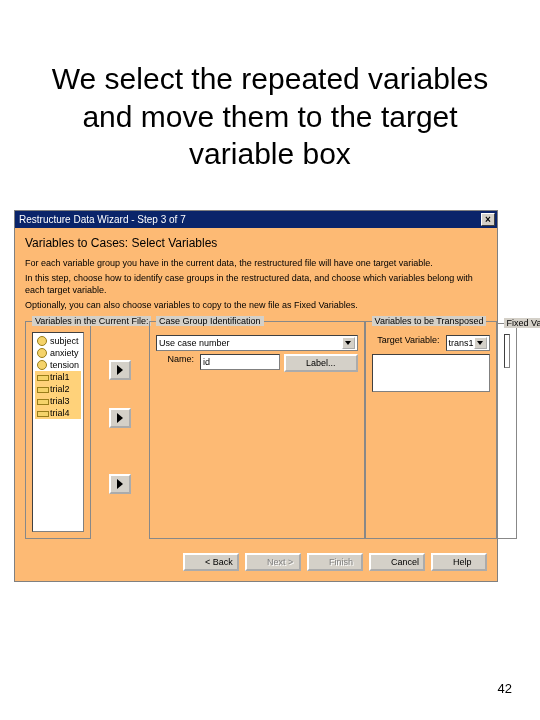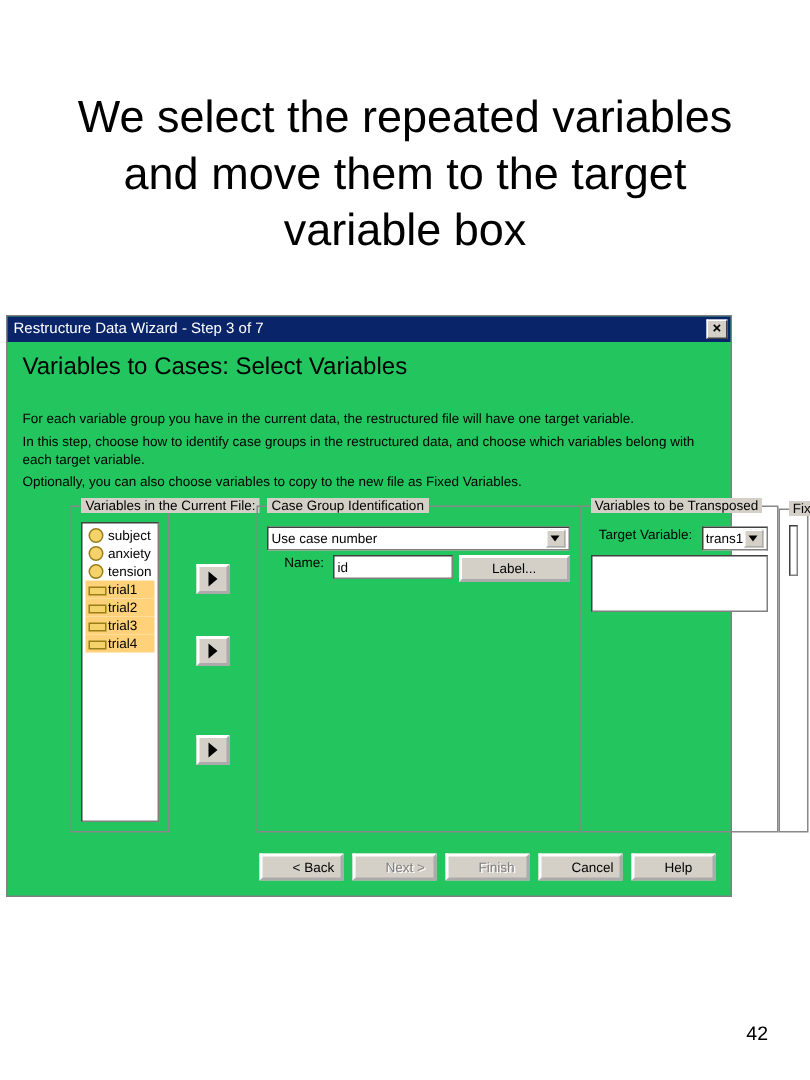--- a/index.html
+++ b/index.html
@@ -21,24 +21,24 @@
   }
   .page-num {
     position: absolute;
     bottom: 24px;
     right: 28px;
     font-size: 13px;
     font-family: Arial, sans-serif;
   }
   .dialog {
     position: absolute;
-    left: 4px;
+    left: 14px;
     top: 210px;
     width: 484px;
-    background: #22c55e;
+    background: #fdba74;
     border: 1px solid #808080;
     font-size: 9px;
   }
   .titlebar {
     background: #0a246a;
     color: #fff;
     height: 17px;
     display: flex;
     align-items: center;
     padding: 0 2px 0 4px;
@@ -55,33 +55,32 @@
     font-size: 10px;
     line-height: 11px;
     text-align: center;
     font-weight: bold;
     cursor: pointer;
   }
   .content {
     padding: 6px 10px 8px 10px;
   }
   .heading {
-    font-size: 16px;
-    margin: 2px 0 20px 0;
+    font-size: 12px;
+    margin: 2px 0 8px 0;
   }
   .intro {
     font-size: 9px;
     line-height: 1.25;
     color: #000;
     margin-bottom: 4px;
   }
   .panels {
     display: flex;
     gap: 18px;
-    margin-left: 32px;
   }
   .groupbox {
     border: 1px solid #888;
     position: relative;
     padding: 10px 6px 6px 6px;
     margin-top: 6px;
   }
   .groupbox-title {
     position: absolute;
     top: -6px;

